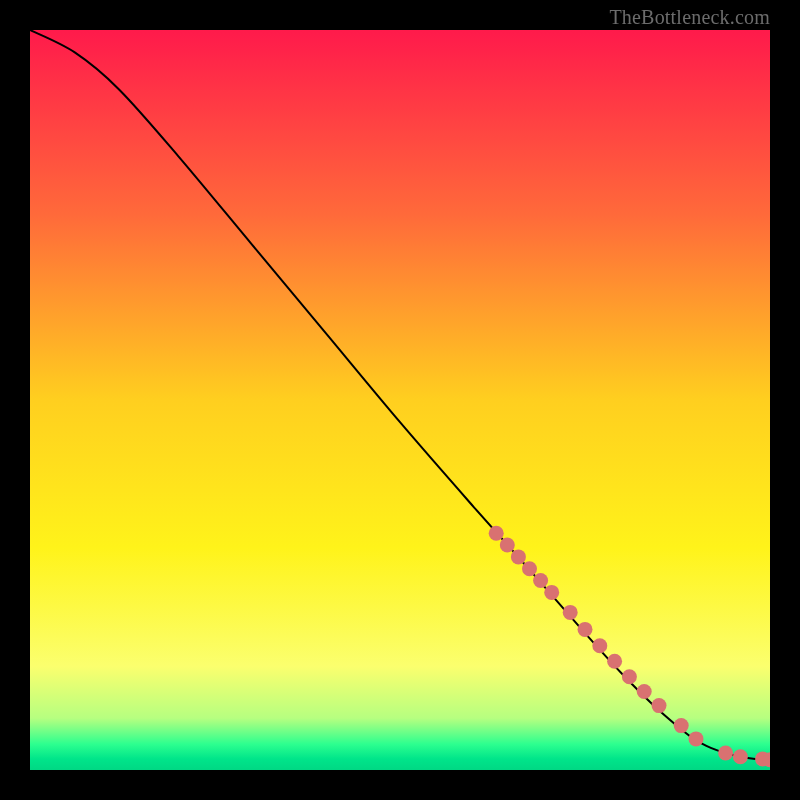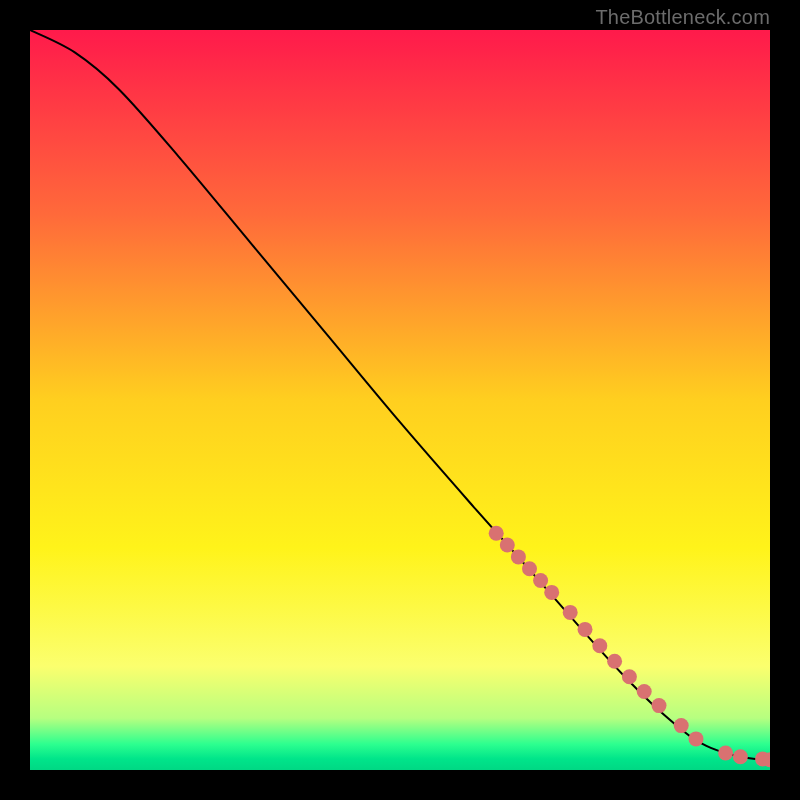--- a/index.html
+++ b/index.html
@@ -25,20 +25,21 @@
     height: 740px;
   }
   .attribution {
     position: absolute;
     top: 6px;
     right: 30px;
     color: #6c6c6c;
     font-size: 20px;
     font-weight: 500;
     letter-spacing: 0.2px;
+    font-family: Liberation Serif, serif;
   }
   svg { display: block; }
 </style>
 </head>
 <body>
 
 <div class="frame">
 
   <div class="attribution">TheBottleneck.com</div>
 

